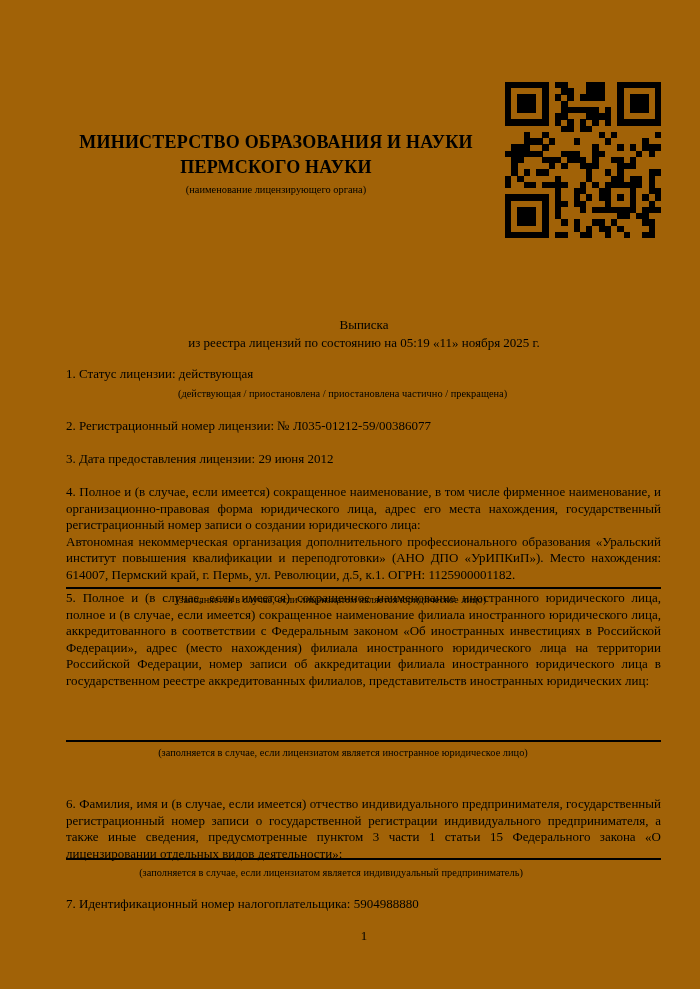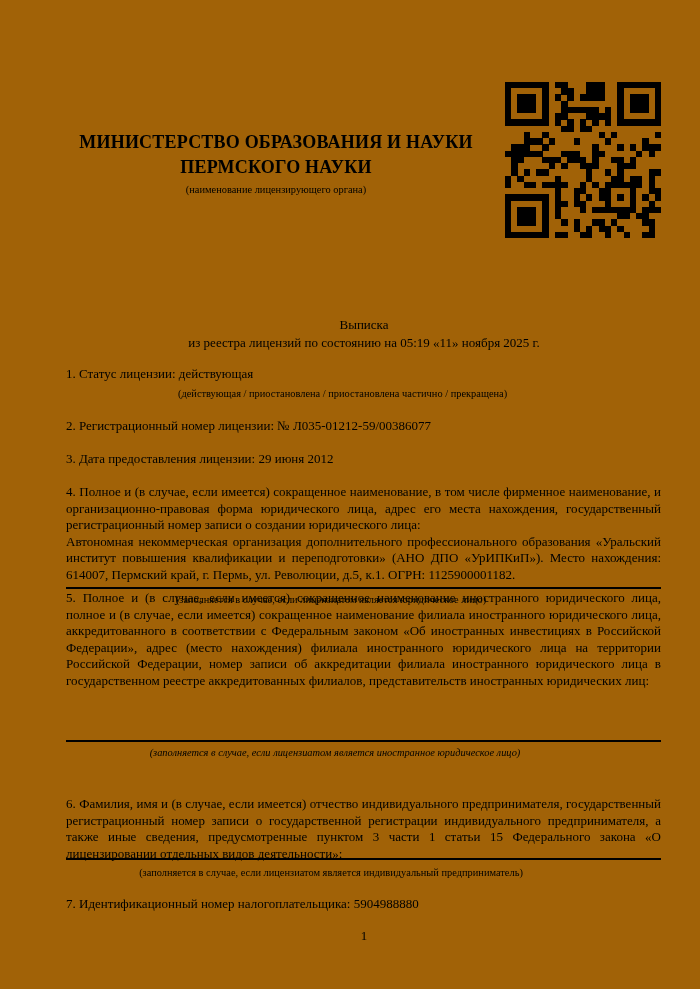--- a/index.html
+++ b/index.html
@@ -339,21 +339,21 @@
     <p class="just">4. Полное и (в случае, если имеется) сокращенное наименование, в том числе фирменное наименование, и организационно-правовая форма юридического лица, адрес его места нахождения, государственный регистрационный номер записи о создании юридического лица:</p>
     <p class="just">Автономная некоммерческая организация дополнительного профессионального образования «Уральский институт повышения квалификации и переподготовки» (АНО ДПО «УрИПКиП»). Место нахождения: 614007, Пермский край, г. Пермь, ул. Революции, д.5, к.1. ОГРН: 1125900001182.</p>
   </div>
   <div class="abs rule" style="top:587px;left:66px;width:595px;"></div>
   <div class="abs caption center" style="top:593px;left:66px;width:530px;">(заполняется в случае, если лицензиатом является юридическое лицо)</div>
 
   <div class="abs body-text" style="top:590px;left:66px;width:595px;">
     <p class="just">5. Полное и (в случае, если имеется) сокращенное наименование иностранного юридического лица, полное и (в случае, если имеется) сокращенное наименование филиала иностранного юридического лица, аккредитованного в соответствии с Федеральным законом «Об иностранных инвестициях в Российской Федерации», адрес (место нахождения) филиала иностранного юридического лица на территории Российской Федерации, номер записи об аккредитации филиала иностранного юридического лица в государственном реестре аккредитованных филиалов, представительств иностранных юридических лиц:</p>
   </div>
   <div class="abs rule" style="top:740px;left:66px;width:595px;"></div>
-  <div class="abs caption center" style="top:746px;left:70px;width:530px;font-style:italic;">(заполняется в случае, если лицензиатом является иностранное юридическое лицо)</div>
+  <div class="abs caption center" style="top:746px;left:78px;width:530px;">(заполняется в случае, если лицензиатом является иностранное юридическое лицо)</div>
 
   <div class="abs body-text" style="top:776px;left:66px;width:595px;margin-top:20px;">
     <p class="just">6. Фамилия, имя и (в случае, если имеется) отчество индивидуального предпринимателя, государственный регистрационный номер записи о государственной регистрации индивидуального предпринимателя, а также иные сведения, предусмотренные пунктом 3 части 1 статьи 15 Федерального закона «О лицензировании отдельных видов деятельности»:</p>
   </div>
   <div class="abs rule" style="top:858px;left:66px;width:595px;"></div>
   <div class="abs caption center" style="top:866px;left:66px;width:530px;">(заполняется в случае, если лицензиатом является индивидуальный предприниматель)</div>
 
   <div class="abs body-text" style="top:896px;left:66px;width:595px;">7. Идентификационный номер налогоплательщика: 5904988880</div>
 
   <div class="abs center body-text" style="top:928px;left:66px;width:596px;">1</div>

